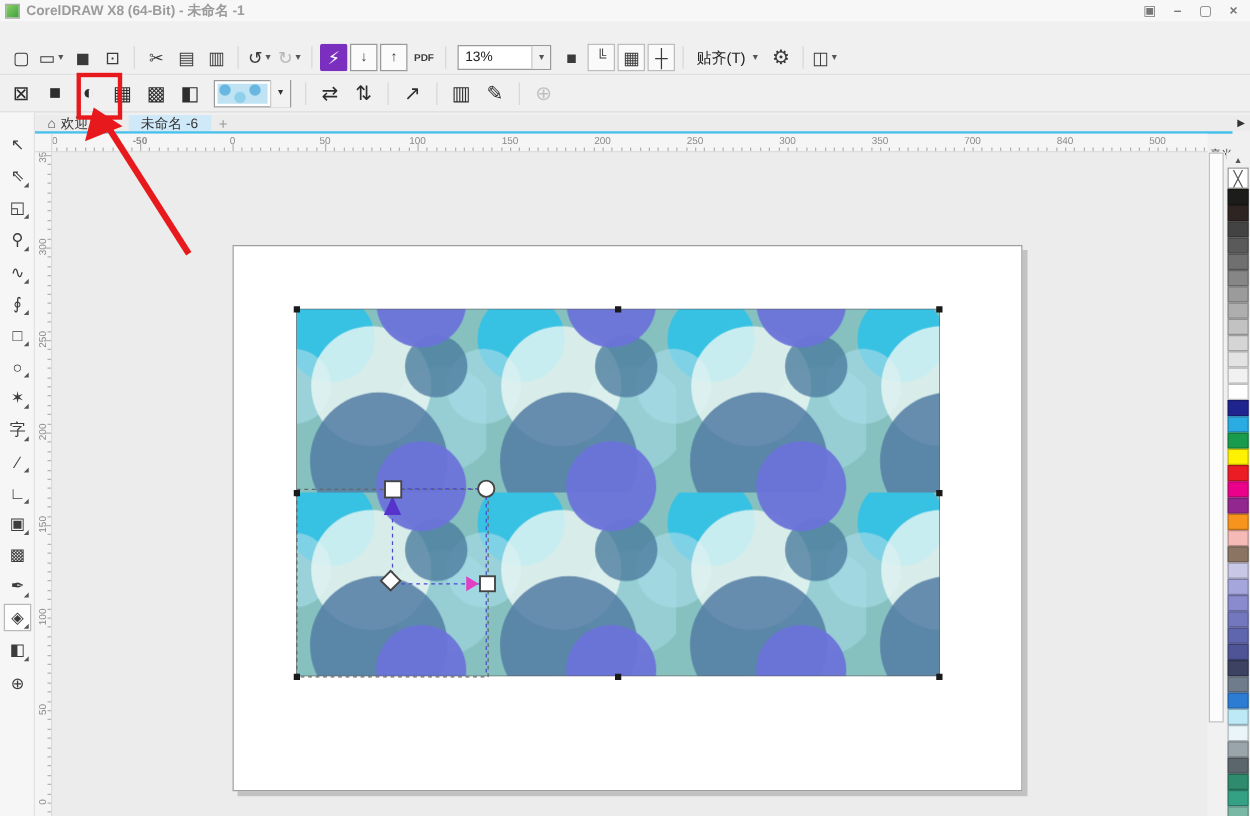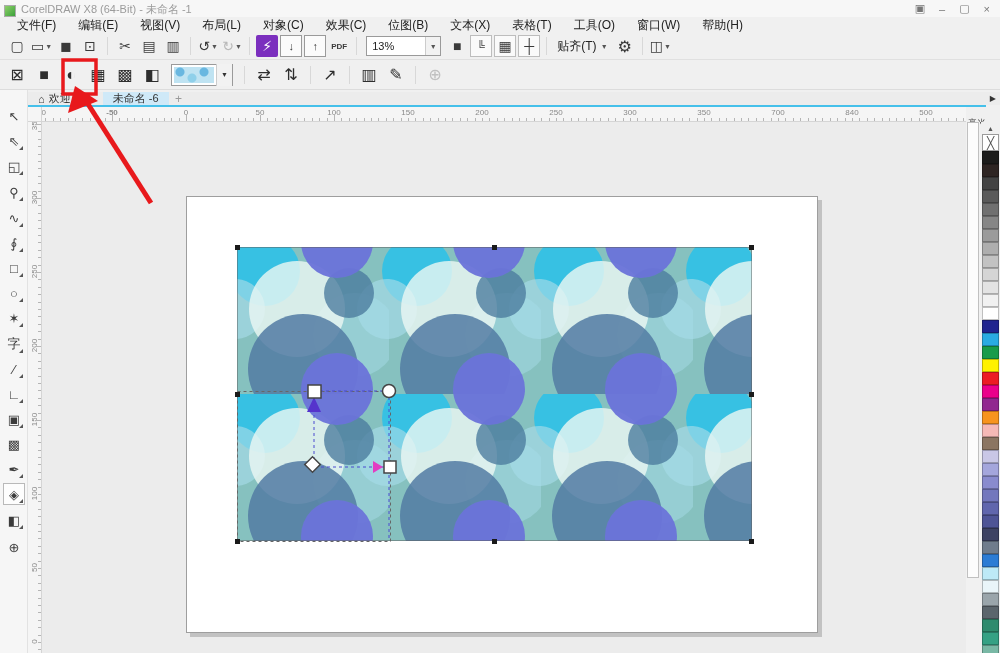--- a/index.html
+++ b/index.html
@@ -1,21 +1,21 @@
 <!DOCTYPE html>
 <html><head>
 <meta charset="utf-8">
 <style>
   * { margin:0; padding:0; box-sizing:border-box; }
   html,body { width:1000px; height:653px; overflow:hidden; }
   body { font-family:"Liberation Sans","DejaVu Sans",sans-serif; font-size:12px; color:#333; background:#fff; }
   .app { position:relative; width:1000px; height:653px; background:#f0f0f0; overflow:hidden; }
 
   
-  .titlebar { position:absolute; left:0; top:0; width:1000px; height:17px; background:#f7f7f7; display:flex; align-items:flex-end; padding-left:4px; }
+  .titlebar { position:absolute; left:0; top:0; width:1000px; height:17px; background:#f7f7f7; display:flex; align-items:center; padding-left:4px;font-weight:bold; }
   .app-icon { width:12px; height:12px; margin-right:5px; background:linear-gradient(135deg,#8fd06a,#3aa13a); border:1px solid #aaa; }
   .title-text { color:#9b9b9b; font-size:11px; }
   .win-controls { position:absolute; right:2px; top:0; height:17px; display:flex; align-items:center; gap:14px; padding-right:8px; color:#777; font-size:11px; }
   .win-controls span { cursor:default; }
 
   
   .menubar { position:absolute; left:0; top:17px; width:1000px; height:16px; background:#f0f0f0; display:flex; align-items:center; padding-left:6px; }
   .menu-item { padding:0 11px; font-size:12px; color:#222; }
 
   
@@ -97,34 +97,20 @@
     <span class="app-icon"></span>
     <span class="title-text">CorelDRAW X8 (64-Bit) - 未命名 -1</span>
     <span class="win-controls">
       <span>▣</span>
       <span>–</span>
       <span>▢</span>
       <span>×</span>
     </span>
   </div>
 
-  <div class="menubar">
-      <span class="menu-item">文件(F)</span>
-      <span class="menu-item">编辑(E)</span>
-      <span class="menu-item">视图(V)</span>
-      <span class="menu-item">布局(L)</span>
-      <span class="menu-item">对象(C)</span>
-      <span class="menu-item">效果(C)</span>
-      <span class="menu-item">位图(B)</span>
-      <span class="menu-item">文本(X)</span>
-      <span class="menu-item">表格(T)</span>
-      <span class="menu-item">工具(O)</span>
-      <span class="menu-item">窗口(W)</span>
-      <span class="menu-item">帮助(H)</span>
-    </div>
 
   <div class="toolbar">
     <span class="tbtn">▢</span>
     <span class="tbtn">
         <span>▭</span>
         <span class="drop">▼</span>
       </span>
     <span class="tbtn">◼</span>
     <span class="tbtn">⊡</span>
     <span class="sep"></span>

